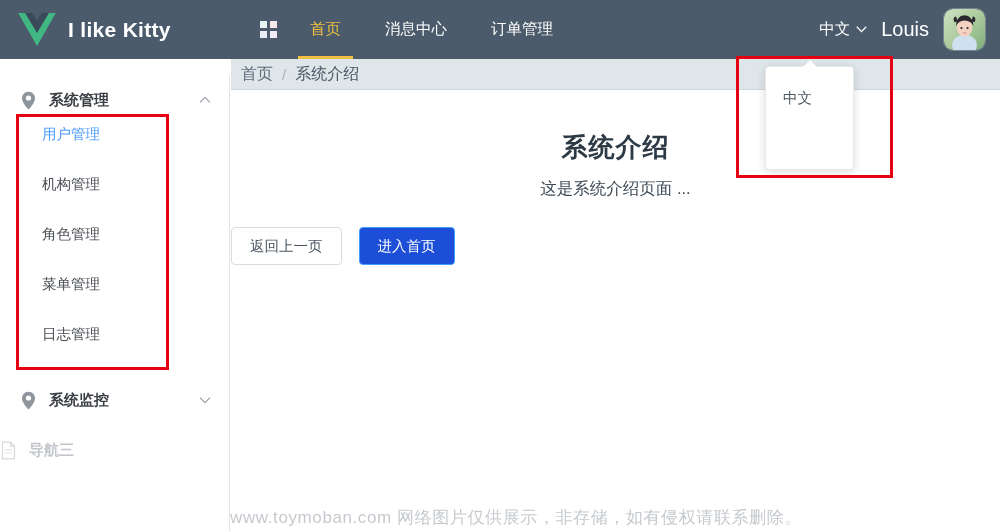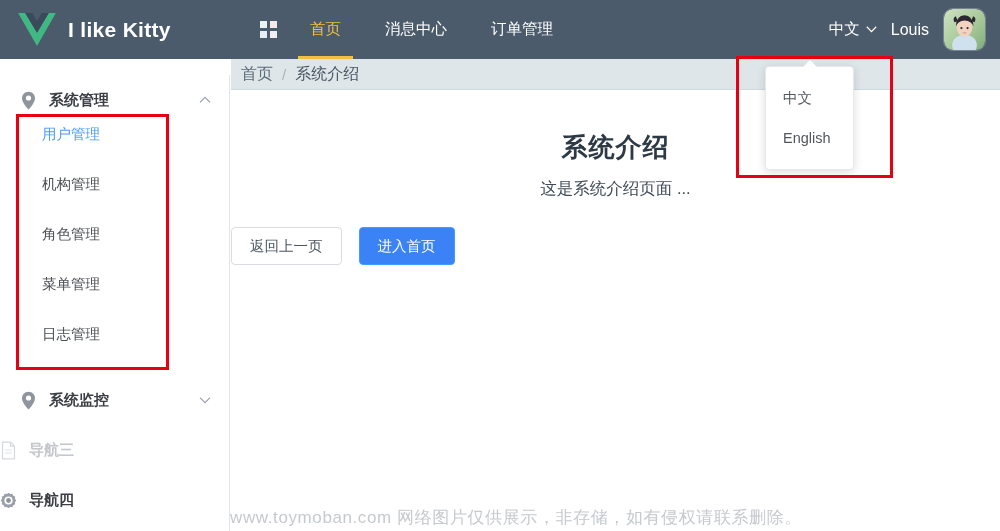--- a/index.html
+++ b/index.html
@@ -53,21 +53,21 @@
   .header-right {
     margin-left: auto; height: 59px;
     display: flex; align-items: center; gap: 14px;
     padding-right: 14px;
   }
   .lang-switch {
     display: flex; align-items: center; gap: 6px;
     color: #ffffff; font-size: 15.5px; cursor: pointer;
   }
   .chev { width: 11px; height: 7px; display: block; }
-  .user-name { color: #ffffff; font-size: 16px; white-space: nowrap; }
+  .user-name { color: #ffffff; font-size: 20px; white-space: nowrap; }
   .avatar {
     width: 43px; height: 43px; border-radius: 10px;
     overflow: hidden; flex: 0 0 auto; display: block;
     border: 1px solid rgba(255,255,255,.25);
   }
 
   
   .sidebar {
     position: absolute; top: 75px; left: 0;
     width: 230px; height: 529px;
@@ -124,21 +124,21 @@
   .btn-row {
     margin-top: 27px; display: flex; justify-content: flex-start; gap: 17px;
   }
   .btn {
     font-family: inherit; font-size: 14.5px; cursor: pointer;
     padding: 0 18px; height: 38px; border-radius: 4px;
     display: inline-flex; align-items: center; justify-content: center;
     white-space: nowrap;
   }
   .btn-default { background: #ffffff; color: #4b5560; border: 1px solid #d9dde2; }
-  .btn-primary { background: #3b82f6; color: #ffffff; border: 1px solid #409eff; }
+  .btn-primary { background: #1d4ed8; color: #ffffff; border: 1px solid #409eff; }
 
   
   .lang-popup {
     position: absolute; top: 66px; left: 765px;
     width: 89px; height: 104px;
     background: #ffffff; border: 1px solid #e8e8e8; border-radius: 4px;
     box-shadow: 0 2px 10px rgba(0,0,0,.14);
     z-index: 30;
   }
   .lang-popup::before {
@@ -285,28 +285,20 @@
     <div class="menu-item-plain disabled">
       <svg class="mi-icon" viewBox="0 0 17 19">
         <path d="M2.5 1.2h8l4 4v12.6h-12z" fill="#ffffff" stroke="#d5d8dc" stroke-width="1.2"></path>
         <path d="M10.5 1.2v4h4" fill="none" stroke="#d5d8dc" stroke-width="1.2"></path>
         <line x1="5" y1="9" x2="12" y2="9" stroke="#e2e5e8" stroke-width="1.1"></line>
         <line x1="5" y1="12" x2="12" y2="12" stroke="#e2e5e8" stroke-width="1.1"></line>
       </svg>
       <span class="mi-label">导航三</span>
     </div>
 
-    <div class="menu-item-plain">
-      <svg class="mi-icon" viewBox="0 0 19 19">
-        <path d="M9.5 0.8l1.9 1.5 2.4-.3 1 2.2 2.2 1-.3 2.4 1.5 1.9-1.5 1.9.3 2.4-2.2 1-1 2.2-2.4-.3-1.9 1.5-1.9-1.5-2.4.3-1-2.2-2.2-1 .3-2.4L.8 9.5l1.5-1.9-.3-2.4 2.2-1 1-2.2 2.4.3z" fill="#9aa1a8"></path>
-        <circle cx="9.5" cy="9.5" r="4.6" fill="#ffffff"></circle>
-        <circle cx="9.5" cy="9.5" r="2.7" fill="#8e959c"></circle>
-      </svg>
-      <span class="mi-label">导航四</span>
-    </div>
   </div>
 
   <div class="main">
 
     <div class="breadcrumb-bar">
       <span class="crumb">首页</span>
       <span class="crumb-sep">/</span>
       <span class="crumb current">系统介绍</span>
     </div>
 
@@ -315,20 +307,19 @@
       <div class="page-desc">这是系统介绍页面 ...</div>
       <div class="btn-row">
         <button class="btn btn-default">返回上一页</button>
         <button class="btn btn-primary">进入首页</button>
       </div>
     </div>
   </div>
 
   <div class="lang-popup">
     <div class="lang-opt">中文</div>
-    <div class="lang-opt">English</div>
   </div>
 
   <div class="redbox" id="redbox-sidebar"></div>
   <div class="redbox" id="redbox-lang"></div>
 
   <div class="watermark">www.toymoban.com 网络图片仅供展示，非存储，如有侵权请联系删除。</div>
 </div>
 
 </body></html>

